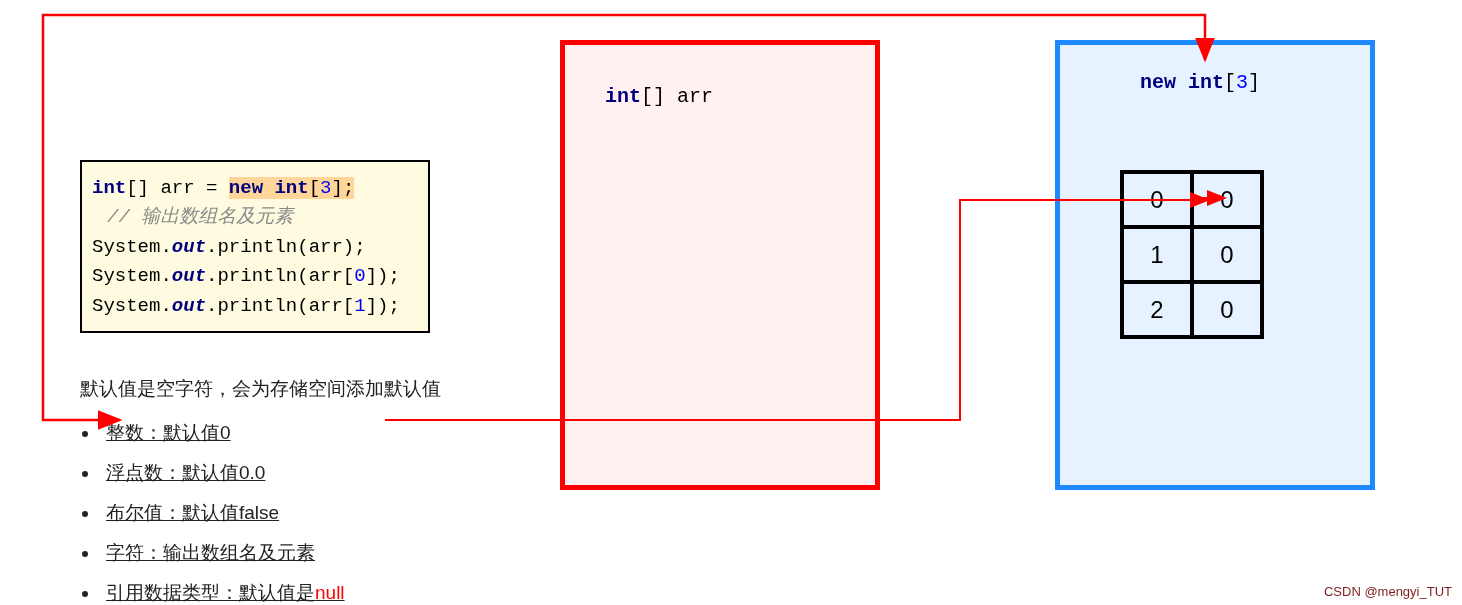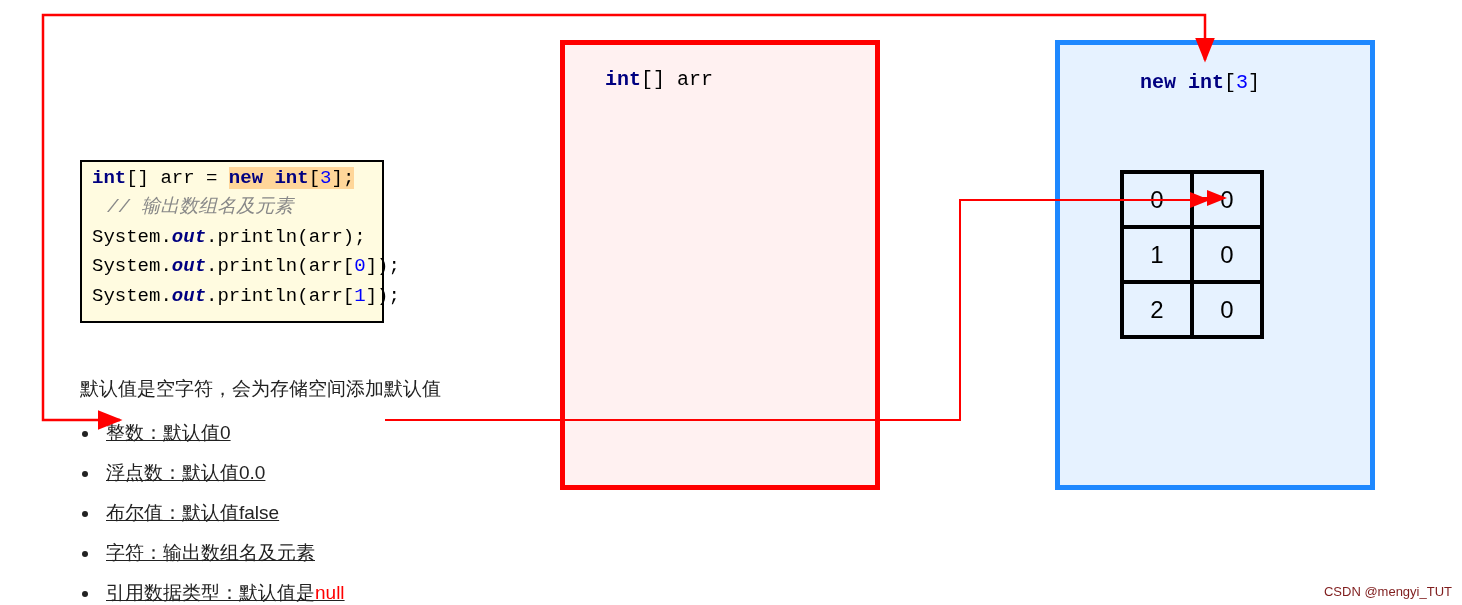--- a/index.html
+++ b/index.html
@@ -18,24 +18,24 @@
   .it { font-style: italic; }
   .num { color: #0000ff; }
   .null { color: #ff0000; }
   .comment { color: #888; font-style: italic; margin-left: 15px; }
   .hl { background: #ffd699; }
 
   
   .code-box {
     position: absolute;
     left: 80px; top: 160px;
-    width: 304px;
+    width: 350px;
     border: 2px solid #000;
     background: #fffbe0;
-    padding: 2px 10px 10px 10px;
+    padding: 12px 10px 10px 10px;
     font-size: 19px;
     line-height: 1.55;
   }
 
   
   .notes {
     position: absolute;
     left: 80px; top: 370px;
     font-size: 19px;
     line-height: 2.0;
@@ -47,21 +47,21 @@
   
   .stack-box {
     position: absolute;
     left: 560px; top: 40px;
     width: 320px; height: 450px;
     border: 5px solid #ff0000;
     background: #fff1f1;
   }
   .stack-label {
     position: absolute;
-    left: 605px; top: 68px;
+    left: 605px; top: 85px;
     font-size: 20px;
   }
 
   
   .heap-box {
     position: absolute;
     left: 1055px; top: 40px;
     width: 320px; height: 450px;
     border: 5px solid #1e88ff;
     background: #e6f2ff;

